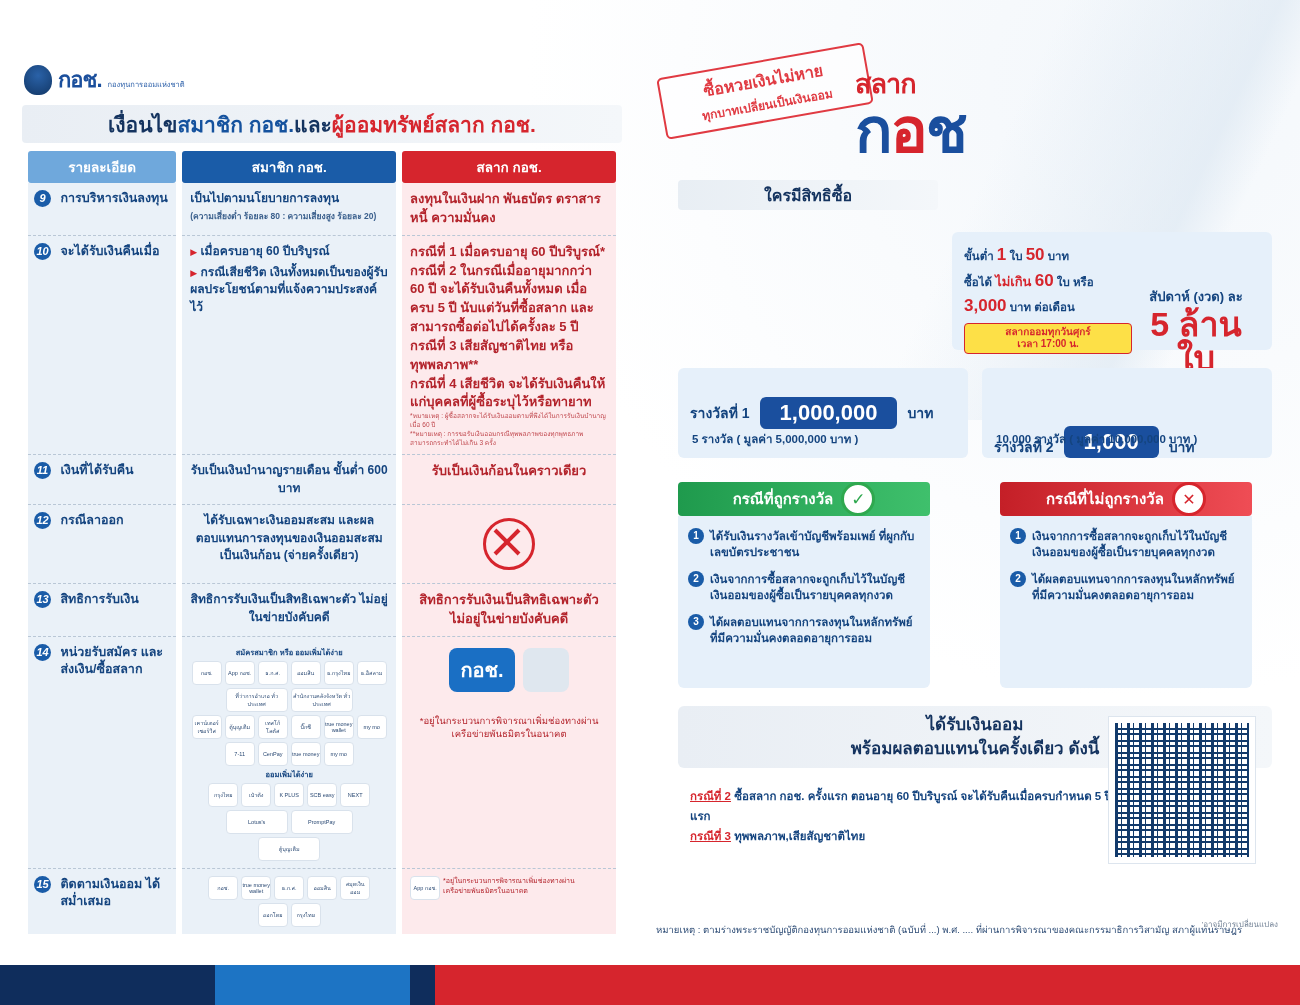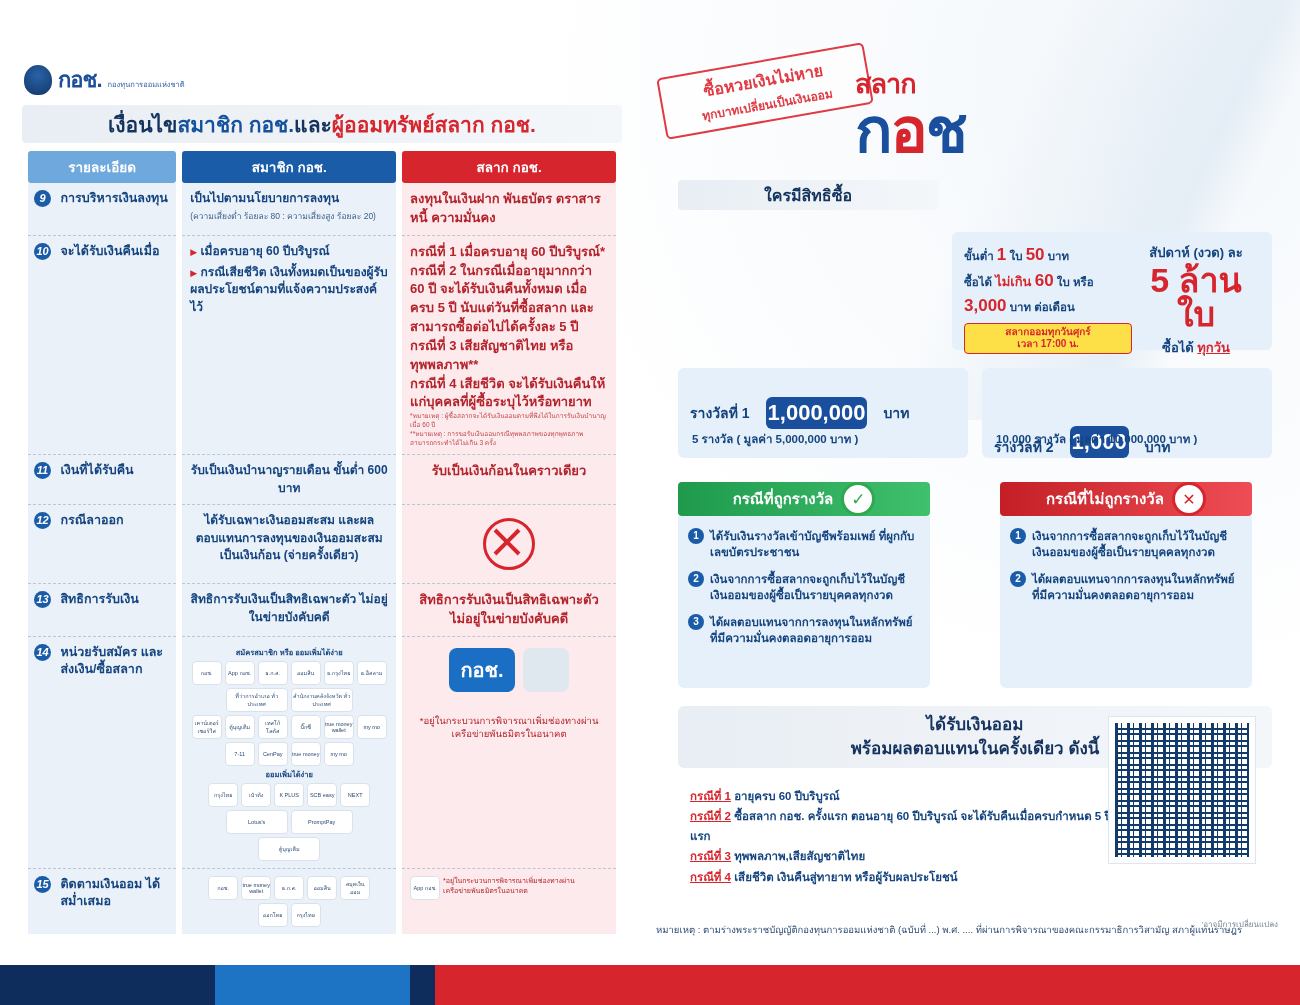--- a/index.html
+++ b/index.html
@@ -42,21 +42,21 @@
   th.h2{background:#d6252d;width:200px;}
   td.c0{width:138px;vertical-align:top;padding:7px 4px 7px 6px;background:#eaf1f8;}
   td.c1{width:200px;vertical-align:top;padding:7px 8px;background:#eaf1f8;}
   td.c2{width:200px;vertical-align:top;padding:7px 8px;background:#fdeaec;}
   tr.row td{border-bottom:1px dashed #b9c7d6;}
   .num{display:inline-block;width:17px;height:17px;border-radius:50%;
       background:#1a5ca8;color:#fff;font-size:11px;line-height:17px;text-align:center;
       font-style:italic;font-weight:bold;margin-right:5px;vertical-align:top;}
   .rowlabel{font-size:12.5px;color:#14447f;font-weight:bold;display:inline-block;width:108px;vertical-align:top;line-height:1.35;}
   .b1{font-size:12px;color:#14447f;line-height:1.45;font-weight:bold;}
-  .b1 .small{font-weight:normal;font-size:8.5px;color:#3a5f8c;}
+  .b1 .small{font-weight:bold;font-size:8.5px;color:#3a5f8c;}
   .b2{font-size:13px;color:#b3232b;line-height:1.45;font-weight:bold;}
   .tiny{font-size:6.5px;line-height:1.35;color:#c0474d;font-weight:normal;}
   .arrow{color:#d6252d;font-size:9px;}
   .ctr{text-align:center;}
 
   
   .stamp{position:absolute;left:660px;top:60px;width:190px;transform:rotate(-10deg);
      border:2.5px solid #e03a42;border-radius:5px;padding:6px 8px;color:#e03a42;
      font-weight:bold;text-align:center;background:rgba(255,255,255,.6);}
   .stamp .l1{font-size:16px;}
@@ -68,30 +68,30 @@
 
   .pill{position:absolute;height:30px;border-radius:4px;background:linear-gradient(90deg,#e8eef4,#f4f7fa);
      display:flex;align-items:center;justify-content:center;font-size:16px;font-weight:bold;color:#14335f;}
 
   .cardL{position:absolute;left:678px;top:232px;width:260px;height:118px;background:#e6f0fa;border-radius:6px;padding:14px 16px;box-sizing:border-box;}
   .chk{color:#1766b5;font-size:16px;margin-right:6px;}
   .cardL .line{font-size:17px;font-weight:bold;color:#14447f;margin-bottom:12px;}
 
   .cardR{position:absolute;left:952px;top:232px;width:320px;height:118px;background:#e6f0fa;border-radius:6px;padding:10px 12px;box-sizing:border-box;display:flex;}
   .cardR .col1{width:168px;font-size:11.5px;color:#14447f;font-weight:bold;line-height:1.5;}
-  .cardR .col2{flex:1;text-align:center;font-size:13px;color:#14447f;font-weight:bold;}
+  .cardR .col2{flex:1;text-align:center;font-size:13px;color:#14447f;font-weight:bold;margin-top:44px;}
   .big-red{color:#d6252d;font-size:17px;}
   .huge-red{color:#d6252d;font-size:34px;line-height:1;}
   .note-box{margin-top:4px;border:1.5px solid #d6252d;border-radius:4px;color:#d6252d;font-size:10px;
      padding:2px 4px;text-align:center;line-height:1.25;background:#fde047;}
 
   .prizeL{position:absolute;left:678px;top:368px;width:290px;height:90px;background:#e6f0fa;border-radius:6px;display:flex;align-items:center;padding:0 12px;box-sizing:border-box;}
   .prizeR{position:absolute;left:982px;top:368px;width:290px;height:90px;background:#e6f0fa;border-radius:6px;display:flex;align-items:flex-end;padding:0 12px;box-sizing:border-box;}
   .plabel{font-size:14px;font-weight:bold;color:#14447f;}
-  .pvalue{background:#1a4f9e;color:#fff;font-size:22px;font-weight:bold;border-radius:6px;padding:3px 2px;margin:0 16px;}
+  .pvalue{background:#1a4f9e;color:#fff;font-size:22px;font-weight:bold;border-radius:6px;padding:3px 20px;margin:0 10px;}
   .pnote{position:absolute;bottom:10px;left:14px;font-size:11.5px;color:#14447f;font-weight:bold;}
 
   .winHead{position:absolute;width:252px;height:34px;border-radius:4px;color:#fff;font-size:15px;font-weight:bold;
      display:flex;align-items:center;justify-content:center;}
   .winBody{position:absolute;width:252px;background:#e6f0fa;border-radius:0 0 6px 6px;padding:12px 10px 10px 10px;box-sizing:border-box;}
   .li{display:flex;gap:6px;margin-bottom:11px;}
   .li .n{flex:0 0 16px;height:16px;border-radius:50%;background:#1a5ca8;color:#fff;font-size:10px;line-height:16px;text-align:center;font-weight:bold;}
   .li .t{font-size:11.5px;color:#14447f;font-weight:bold;line-height:1.4;}
 
   .savBar{position:absolute;left:678px;top:706px;width:594px;height:62px;border-radius:6px;
@@ -407,28 +407,24 @@
         <div class="n">2</div>
         <div class="t">ได้ผลตอบแทนจากการลงทุนในหลักทรัพย์ที่มีความมั่นคงตลอดอายุการออม</div>
       </div>
   </div>
 
   <div class="savBar">
     <div>ได้รับเงินออม</div>
     <div>พร้อมผลตอบแทนในครั้งเดียว ดังนี้</div>
   </div>
   <div class="savList">
-    <div><span class="k">กรณีที่ 1</span>
-      <span>อายุครบ 60 ปีบริบูรณ์</span></div>
     <div><span class="k">กรณีที่ 2</span>
       <span>ซื้อสลาก กอช. ครั้งแรก ตอนอายุ 60 ปีบริบูรณ์ จะได้รับคืนเมื่อครบกำหนด 5 ปี นับตั้งแต่ซื้อครั้งแรก</span></div>
     <div><span class="k">กรณีที่ 3</span>
       <span>ทุพพลภาพ,เสียสัญชาติไทย</span></div>
-    <div><span class="k">กรณีที่ 4</span>
-      <span>เสียชีวิต เงินคืนสู่ทายาท หรือผู้รับผลประโยชน์</span></div>
   </div>
 
   <div class="qr">
       <div class="inner"></div>
     </div>
 
   <div class="footnote">หมายเหตุ : ตามร่างพระราชบัญญัติกองทุนการออมแห่งชาติ (ฉบับที่ ...) พ.ศ. .... ที่ผ่านการพิจารณาของคณะกรรมาธิการวิสามัญ สภาผู้แทนราษฎร</div>
   <div class="sig">'อาจมีการเปลี่ยนแปลง</div>
 
   <div class="botbar">

